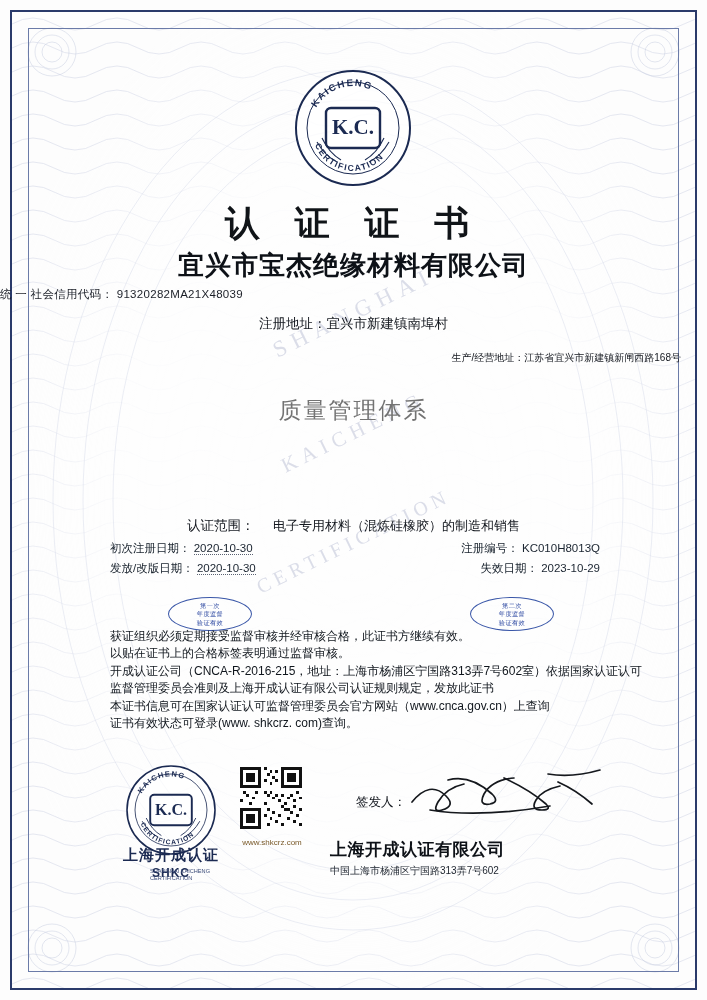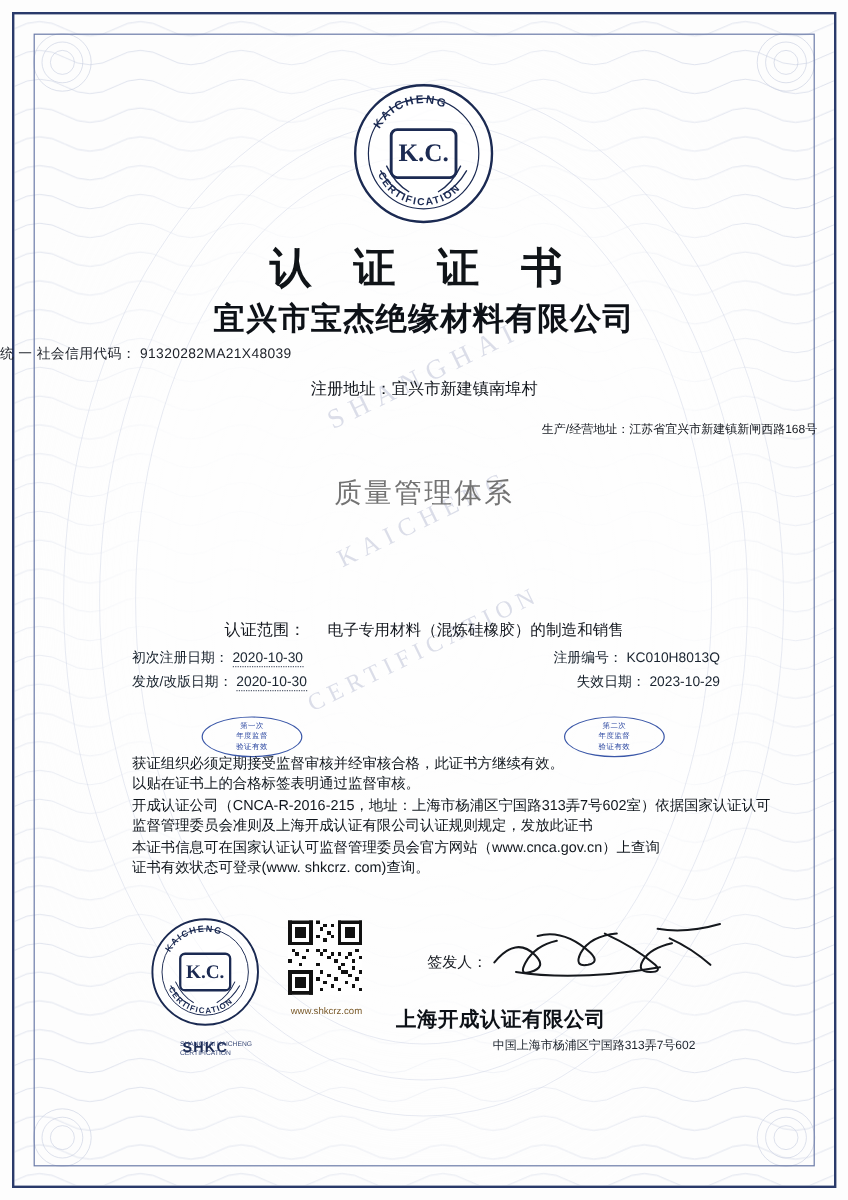--- a/index.html
+++ b/index.html
@@ -253,21 +253,20 @@
     font-family: "Liberation Serif", serif;
     font-size: 17px;
     font-weight: bold;
     color: #0d1117;
     letter-spacing: .5px;
   }
   .issuer-addr {
     position: absolute;
     left: 330px; top: 864px;
     width: 330px;
-    text-align: center;
     font-size: 10px;
     color: #1b222c;
   }
 </style>
 </head>
 <body>
 
 <div class="page">
 
   <svg class="guilloche" viewBox="0 0 683 976">
@@ -409,20 +408,21 @@
       <textPath href="#arcBot2" startOffset="12%">CERTIFICATION</textPath>
     </text>
     <g stroke="#1b2a52" stroke-width="1.1" fill="none">
       <path d="M24 74 q8 14 20 20"></path>
         <path d="M96 74 q-8 14 -20 20"></path>
       <path d="M29 70 q7 15 19 22"></path>
         <path d="M91 70 q-7 15 -19 22"></path>
     </g>
   </svg>
 
+  <div class="logo-caption-cn">上海开成认证</div>
   <div class="logo-caption-en">SHKC</div>
   <div class="logo-caption-en2">
     <div>SHANGHAI KAICHENG</div>
     <div>CERTIFICATION</div>
   </div>
 
   <svg class="qr" viewBox="0 0 21 21" shape-rendering="crispEdges">
     <rect width="21" height="21" fill="#fff"></rect>
     <g fill="#111">
       <rect x="0" y="0" width="7" height="1"></rect>

